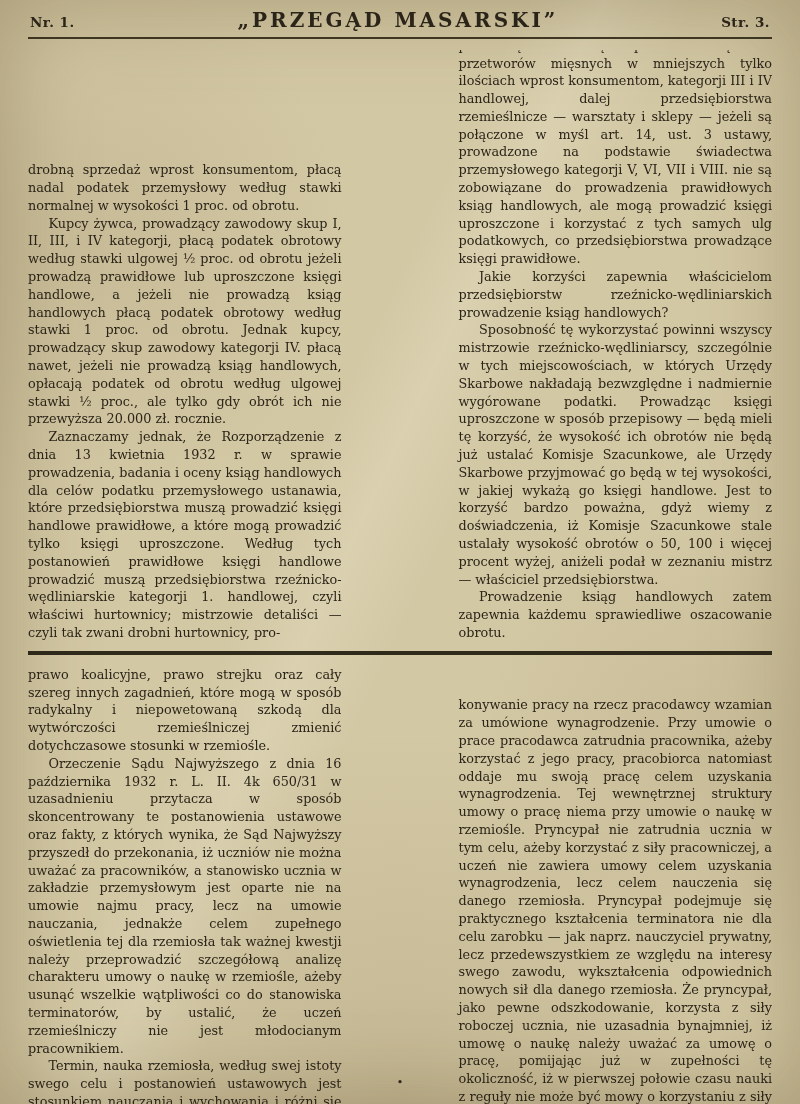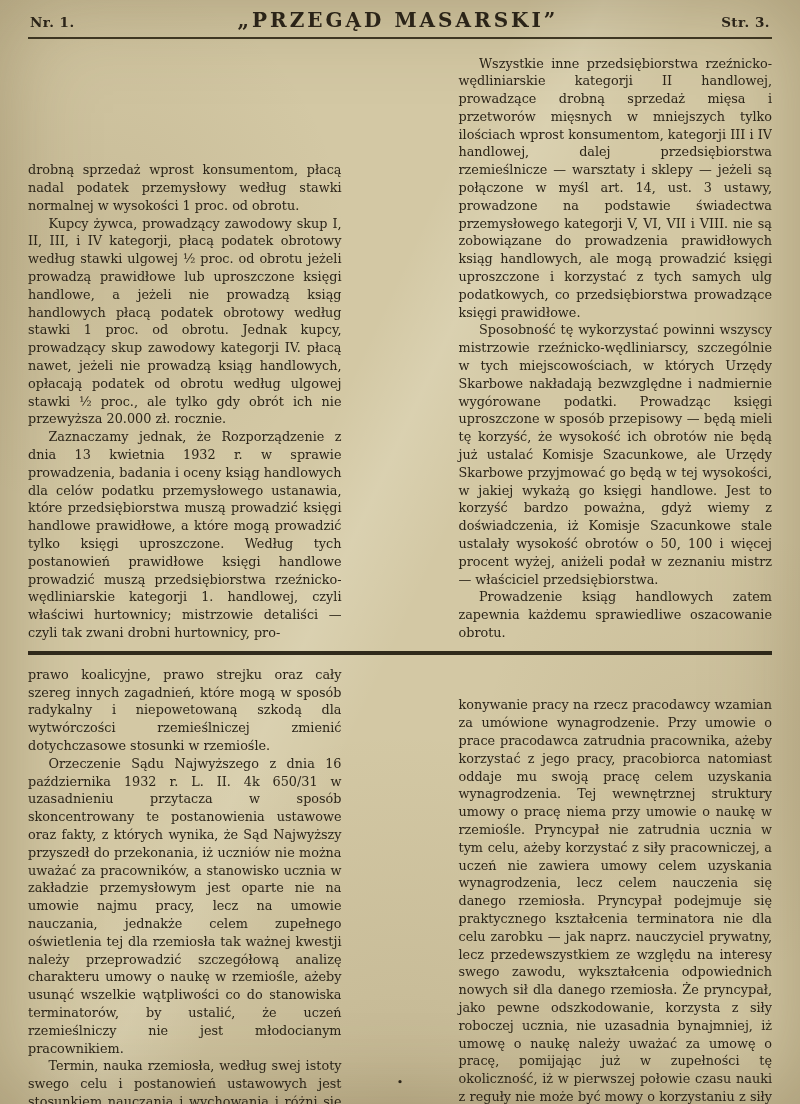--- a/index.html
+++ b/index.html
@@ -111,20 +111,21 @@
 
   <section class="article article-top">
     <div class="col">
       <p class="cont">drobną sprzedaż wprost konsumentom, płacą nadal podatek przemysłowy według stawki normalnej w wysokości 1 proc. od obrotu.</p>
       <p>Kupcy żywca, prowadzący zawodowy skup I, II, III, i IV kategorji, płacą podatek obrotowy według stawki ulgowej ½ proc. od obrotu jeżeli prowadzą prawidłowe lub uproszczone księgi handlowe, a jeżeli nie prowadzą ksiąg handlowych płacą podatek obrotowy według stawki 1 proc. od obrotu. Jednak kupcy, prowadzący skup zawodowy kategorji IV. płacą nawet, jeżeli nie prowadzą ksiąg handlowych, opłacają podatek od obrotu według ulgowej stawki ½ proc., ale tylko gdy obrót ich nie przewyższa 20.000 zł. rocznie.</p>
       <p>Zaznaczamy jednak, że Rozporządzenie z dnia 13 kwietnia 1932 r. w sprawie prowadzenia, badania i oceny ksiąg handlowych dla celów podatku przemysłowego ustanawia, które przedsiębiorstwa muszą prowadzić księgi handlowe prawidłowe, a które mogą prowadzić tylko księgi uproszczone. Według tych postanowień prawidłowe księgi handlowe prowadzić muszą przedsiębiorstwa rzeźnicko-wędliniarskie kategorji 1. handlowej, czyli właściwi hurtownicy; mistrzowie detaliści — czyli tak zwani drobni hurtownicy, pro-</p>
     </div>
     <div class="col-rule"></div>
     <div class="col">
       <p>Wszystkie inne przedsiębiorstwa rzeźnicko-wędliniarskie kategorji II handlowej, prowadzące drobną sprzedaż mięsa i przetworów mięsnych w mniejszych tylko ilościach wprost konsumentom, kategorji III i IV handlowej, dalej przedsiębiorstwa rzemieślnicze — warsztaty i sklepy — jeżeli są połączone w myśl art. 14, ust. 3 ustawy, prowadzone na podstawie świadectwa przemysłowego kategorji V, VI, VII i VIII. nie są zobowiązane do prowadzenia prawidłowych ksiąg handlowych, ale mogą prowadzić księgi uproszczone i korzystać z tych samych ulg podatkowych, co przedsiębiorstwa prowadzące księgi prawidłowe.</p>
+      <p>Jakie korzyści zapewnia właścicielom przedsiębiorstw rzeźnicko-wędliniarskich prowadzenie ksiąg handlowych?</p>
       <p>Sposobność tę wykorzystać powinni wszyscy mistrzowie rzeźnicko-wędliniarscy, szczególnie w tych miejscowościach, w których Urzędy Skarbowe nakładają bezwzględne i nadmiernie wygórowane podatki. Prowadząc księgi uproszczone w sposób przepisowy — będą mieli tę korzyść, że wysokość ich obrotów nie będą już ustalać Komisje Szacunkowe, ale Urzędy Skarbowe przyjmować go będą w tej wysokości, w jakiej wykażą go księgi handlowe. Jest to korzyść bardzo poważna, gdyż wiemy z doświadczenia, iż Komisje Szacunkowe stale ustalały wysokość obrotów o 50, 100 i więcej procent wyżej, aniżeli podał w zeznaniu mistrz — właściciel przedsiębiorstwa.</p>
       <p>Prowadzenie ksiąg handlowych zatem zapewnia każdemu sprawiedliwe oszacowanie obrotu.</p>
     </div>
   </section>
 
   <div class="section-rule"></div>
 
   <section class="article article-bottom">
     <div class="col">
       <p class="cont">prawo koalicyjne, prawo strejku oraz cały szereg innych zagadnień, które mogą w sposób radykalny i niepowetowaną szkodą dla wytwórczości rzemieślniczej zmienić dotychczasowe stosunki w rzemiośle.</p>

